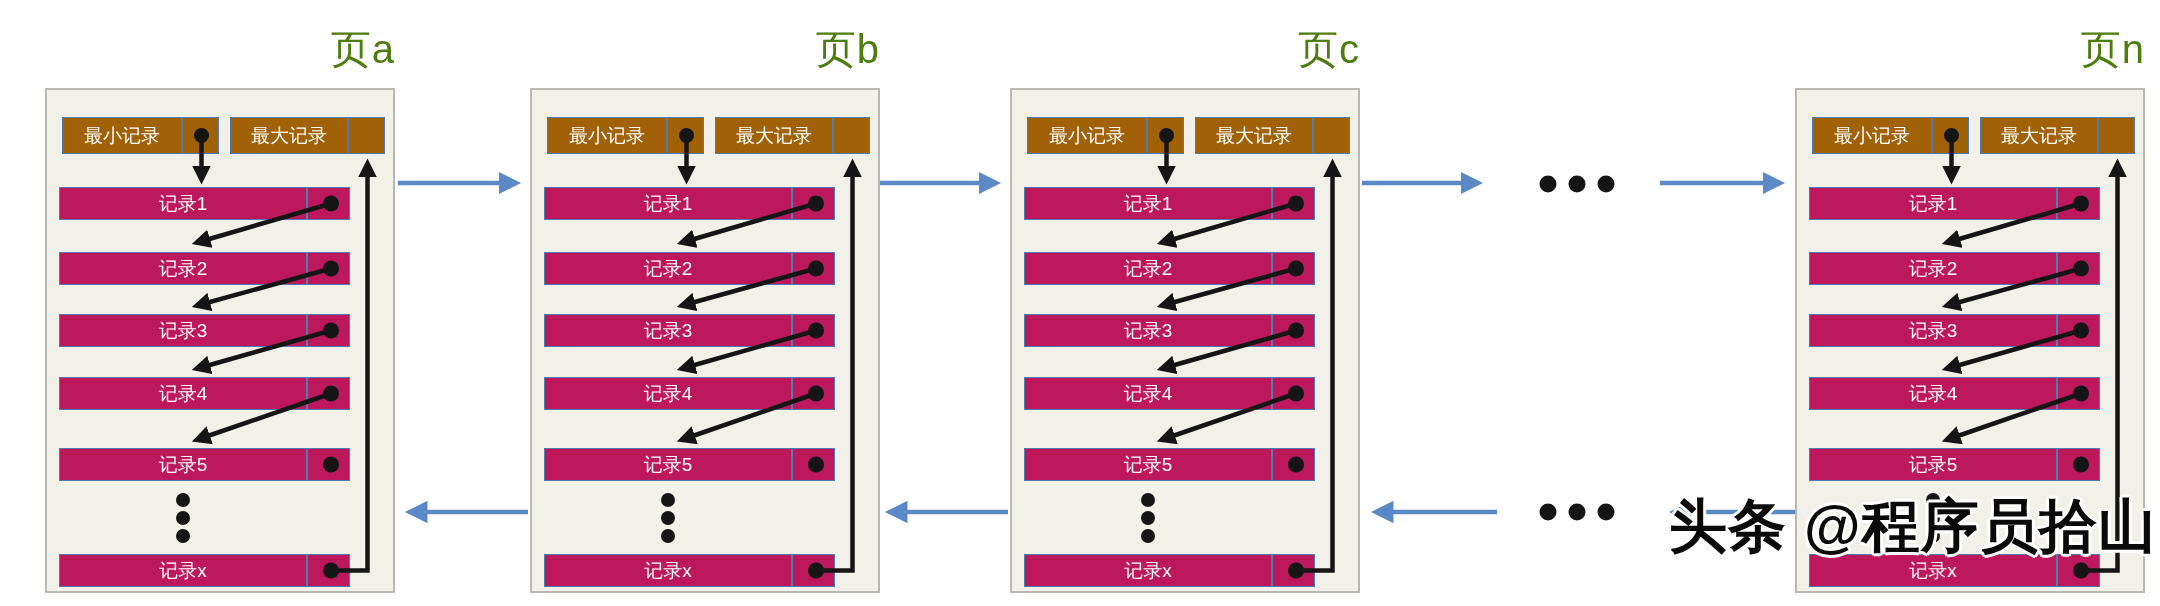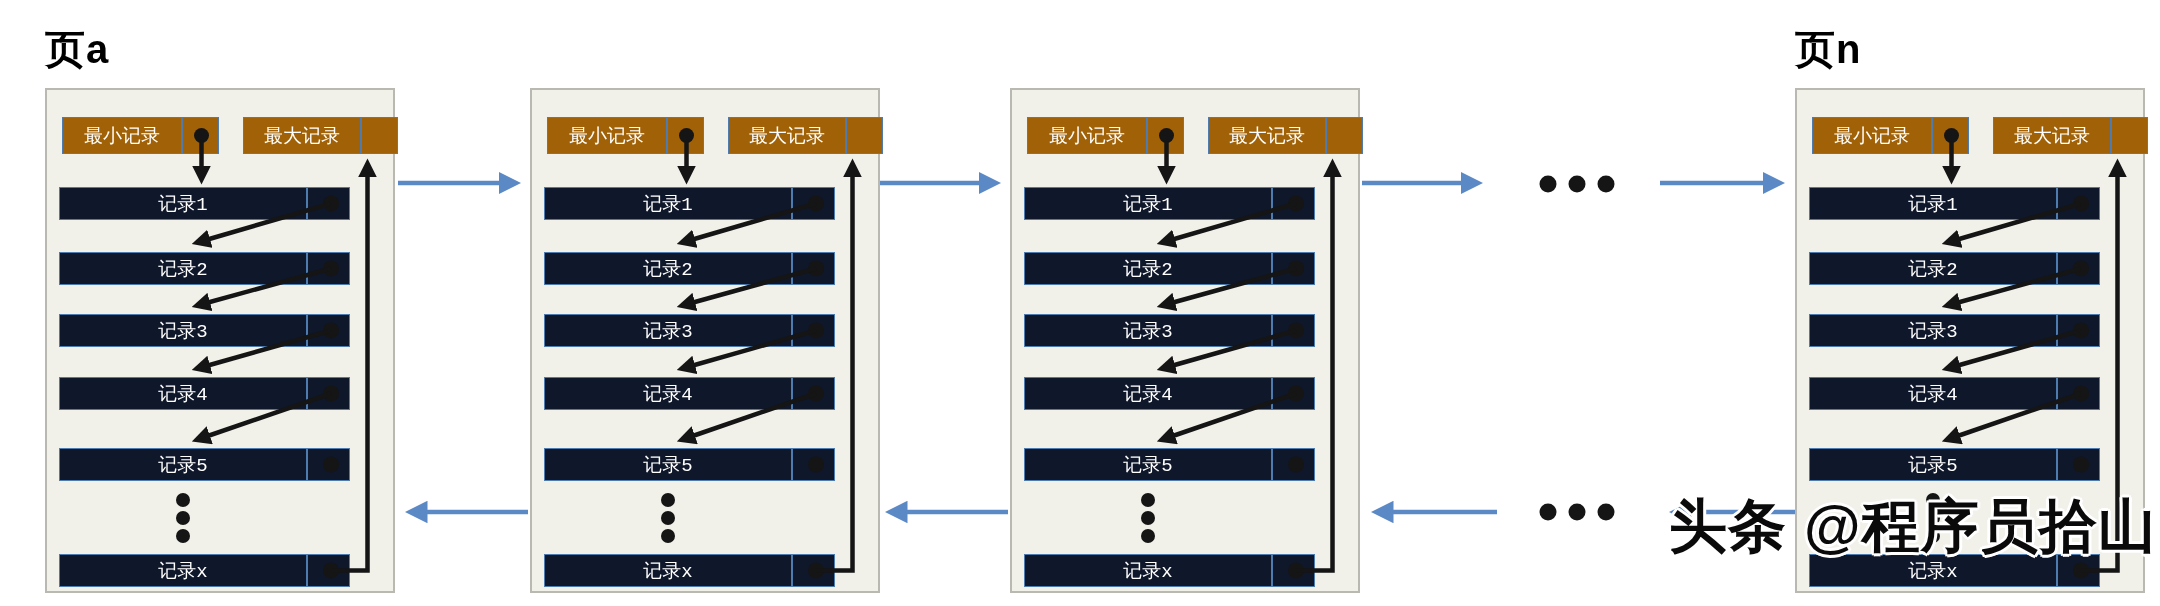--- a/index.html
+++ b/index.html
@@ -9,48 +9,48 @@
     height: 606px;
     background: #ffffff;
     overflow: hidden;
     font-family: "Liberation Sans", sans-serif;
   }
   .links { position: absolute; left: 0; top: 0; }
 
   .page-group { position: absolute; top: 0; width: 350px; height: 606px; }
   .page-title {
     position: absolute; top: 22px; left: 0; width: 100%;
-    text-align: left;
-    font-size: 40px; font-weight: 700; color: #000000;
+    text-align: right;
+    font-size: 40px; font-weight: 400; color: #4d7c0f;
     letter-spacing: 1px;
   }
   .page-box {
     position: absolute; top: 88px; left: 0;
     width: 350px; height: 505px;
     background: #f1f0e9;
     border: 2px solid #b9b9b1;
     box-sizing: border-box;
   }
   .cell {
     position: absolute; top: 27px; height: 37px;
     background: #a16207; border: 1px solid #4e7cae;
     box-sizing: border-box; display: flex;
   }
   .cell.min { left: 15px;  width: 157px; }
-  .cell.max { left: 196px; width: 155px; }
+  .cell.max { left: 183px; width: 155px; }
   .cell-label, .record-label {
     flex: 1; display: flex; align-items: center; justify-content: center;
     color: #ffffff; font-size: 19px; white-space: nowrap;
   }
   .cell-tail { width: 35px; border-left: 2px solid #4e7cae; }
 
   .record {
     position: absolute; left: 12px; width: 291px; height: 33px;
-    background: #0f172a; border: 1px solid #4e7cae;
-    box-sizing: border-box; display: flex; z-index: 1; font-family: Liberation Mono, monospace;
+    background: #be185d; border: 1px solid #4e7cae;
+    box-sizing: border-box; display: flex; z-index: 1;
   }
   .record-tail { width: 41px; border-left: 2px solid #4e7cae; }
 
   .page-arrows {
     position: absolute; left: 0; top: 0; width: 350px; height: 505px;
     pointer-events: none; z-index: 5;
   }
 
   .watermark {
     position: absolute; left: 1645px; top: 488px; z-index: 10;
@@ -158,20 +158,21 @@
             <span class="record-tail"></span>
           </div>
           <div class="record" style="top: 464px;">
             <span class="record-label">记录x</span>
             <span class="record-tail"></span>
           </div>
         </div>
   </div>
 
   <div class="page-group" style="left: 530px;">
+    <div class="page-title">页b</div>
     <div class="page-box">
 
       <div class="cell min">
         <span class="cell-label">最小记录</span>
         <span class="cell-tail"></span>
       </div>
       <div class="cell max">
         <span class="cell-label">最大记录</span>
         <span class="cell-tail"></span>
       </div>
@@ -222,20 +223,21 @@
             <span class="record-tail"></span>
           </div>
           <div class="record" style="top: 464px;">
             <span class="record-label">记录x</span>
             <span class="record-tail"></span>
           </div>
         </div>
   </div>
 
   <div class="page-group" style="left: 1010px;">
+    <div class="page-title">页c</div>
     <div class="page-box">
 
       <div class="cell min">
         <span class="cell-label">最小记录</span>
         <span class="cell-tail"></span>
       </div>
       <div class="cell max">
         <span class="cell-label">最大记录</span>
         <span class="cell-tail"></span>
       </div>

